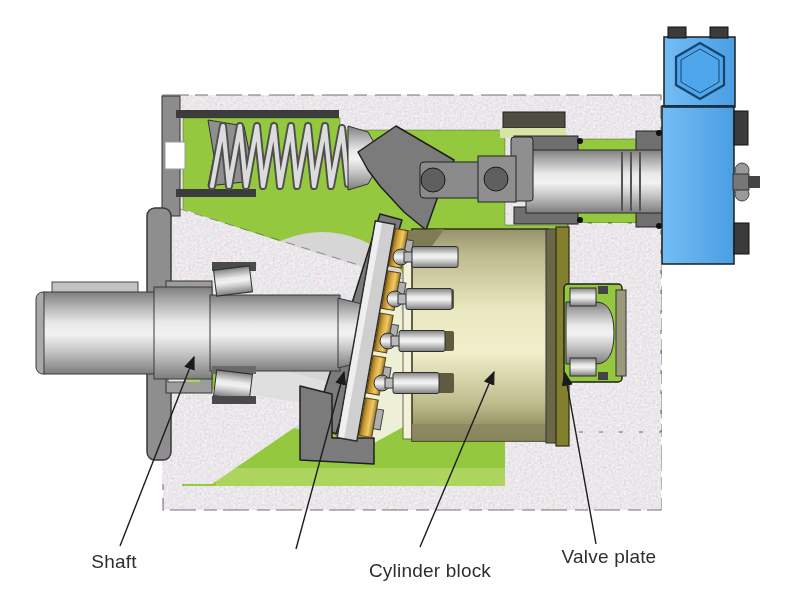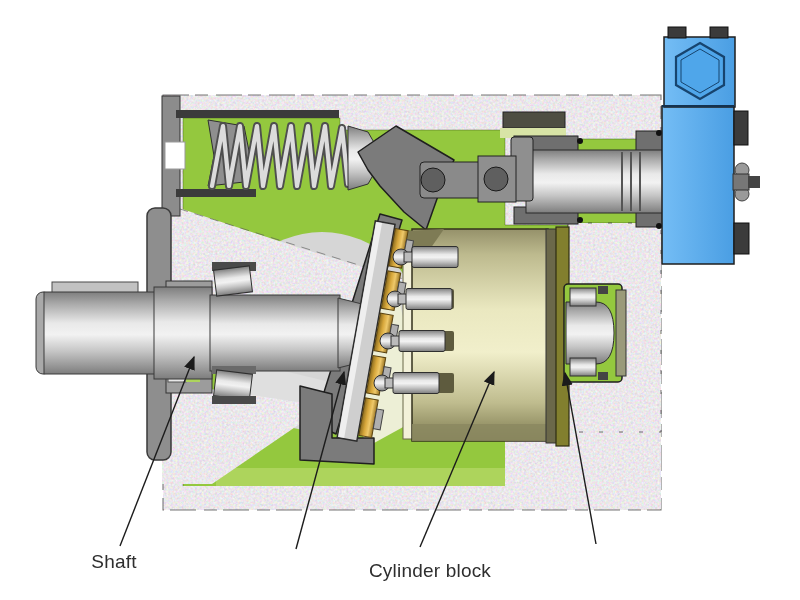--- a/index.html
+++ b/index.html
@@ -217,14 +217,15 @@
   </g>
 
   <line class="leader" x1="120" y1="546" x2="194" y2="357" marker-end="url(#arrowHead)"></line>
   <line class="leader" x1="296" y1="549" x2="344" y2="372" marker-end="url(#arrowHead)"></line>
   <line class="leader" x1="420" y1="547" x2="494" y2="372" marker-end="url(#arrowHead)"></line>
   <line class="leader" x1="596" y1="544" x2="565" y2="373" marker-end="url(#arrowHead)"></line>
 </svg>
 
 <div class="part-label" style="left:114px;top:551px">Shaft</div>
 <div class="part-label" style="left:430px;top:560px">Cylinder block</div>
+<div class="part-label" style="left:609px;top:546px">Valve plate</div>
 
 </div>
 
 </body></html>

